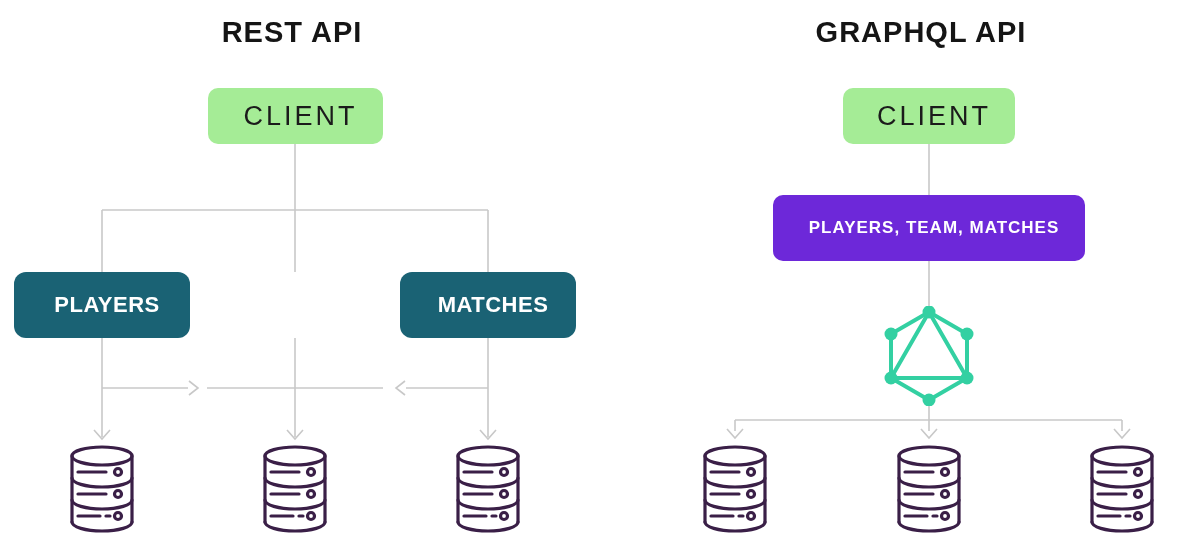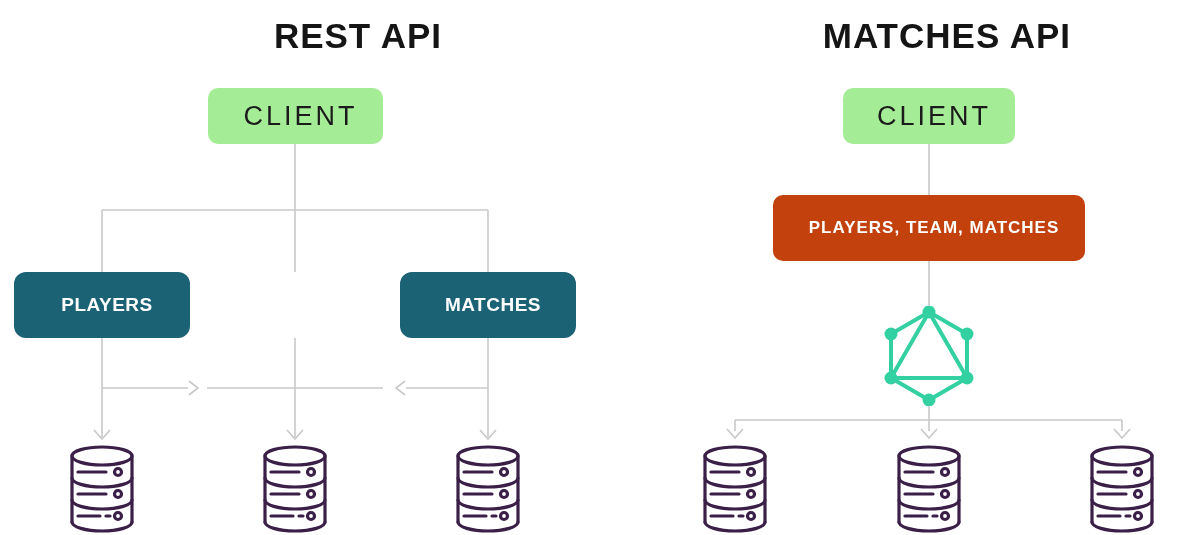--- a/index.html
+++ b/index.html
@@ -3,42 +3,42 @@
 <meta charset="utf-8">
 <style>
   html,body{margin:0;padding:0;background:#ffffff;}
   .canvas{
     position:relative;width:1200px;height:535px;background:#ffffff;overflow:hidden;
     font-family:"Liberation Sans","DejaVu Sans",sans-serif;
   }
   .connectors{position:absolute;left:0;top:0;width:1200px;height:535px;z-index:1;}
   .node{position:absolute;z-index:2;display:flex;align-items:center;justify-content:center;box-sizing:border-box;padding-left:10px;}
   .title{
-    position:absolute;z-index:2;text-align:right;
-    font-size:35px;font-weight:700;letter-spacing:1px;color:#151515;
+    position:absolute;z-index:2;text-align:center;
+    font-size:29px;font-weight:700;letter-spacing:1px;color:#151515;
   }
   .title-rest{left:142px;top:16px;width:300px;}
   .title-graphql{left:771px;top:16px;width:300px;}
   .client-box{
     background:#a5ec96;border-radius:10px;
     font-size:27px;font-weight:400;letter-spacing:3px;color:#1b1b1b;
   }
   .client-rest{left:208px;top:88px;width:175px;height:56px;}
   .client-graphql{left:843px;top:88px;width:172px;height:56px;}
   .endpoint{
     background:#1a6274;border-radius:12px;color:#ffffff;
-    font-size:19px;font-weight:700;letter-spacing:0.5px;
+    font-size:22px;font-weight:700;letter-spacing:0.5px;
     top:272px;width:176px;height:66px;
   }
   .endpoint-players{left:14px;}
   .endpoint-team{left:207px;}
   .endpoint-matches{left:400px;text-align:right;}
   .gateway{
     left:773px;top:195px;width:312px;height:66px;
-    background:#c2410c;border-radius:10px;color:#ffffff;
+    background:#6d28d9;border-radius:10px;color:#ffffff;
     font-size:17px;font-weight:700;letter-spacing:1px;
   }
   .graphql-logo{position:absolute;left:881px;top:306px;width:96px;height:100px;z-index:3;}
   .db{position:absolute;width:80px;height:90px;z-index:2;}
   .db-l1{left:62px;top:444px;}  .db-l2{left:255px;top:444px;} .db-l3{left:448px;top:444px;}
   .db-r1{left:695px;top:444px;} .db-r2{left:889px;top:444px;} .db-r3{left:1082px;top:444px;}
 </style>
 </head>
 <body>
 
@@ -69,21 +69,21 @@
     <path d="M735 420 H1122"></path>
     <path d="M735 420 V431"></path>
     <path d="M929 420 V431"></path>
     <path d="M1122 420 V431"></path>
     <path d="M727 429 L735 438 L743 429"></path>
     <path d="M921 429 L929 438 L937 429"></path>
     <path d="M1114 429 L1122 438 L1130 429"></path>
   </svg>
 
   <div class="title title-rest">REST API</div>
-  <div class="title title-graphql">MATCHES API</div>
+  <div class="title title-graphql">GRAPHQL API</div>
 
   <div class="node client-box client-rest">CLIENT</div>
   <div class="node client-box client-graphql">CLIENT</div>
 
   <div class="node endpoint endpoint-players">PLAYERS</div>
   <div class="node endpoint endpoint-matches">MATCHES</div>
 
   <div class="node gateway">PLAYERS, TEAM, MATCHES</div>
 
   <svg class="graphql-logo" viewBox="0 0 96 100">

